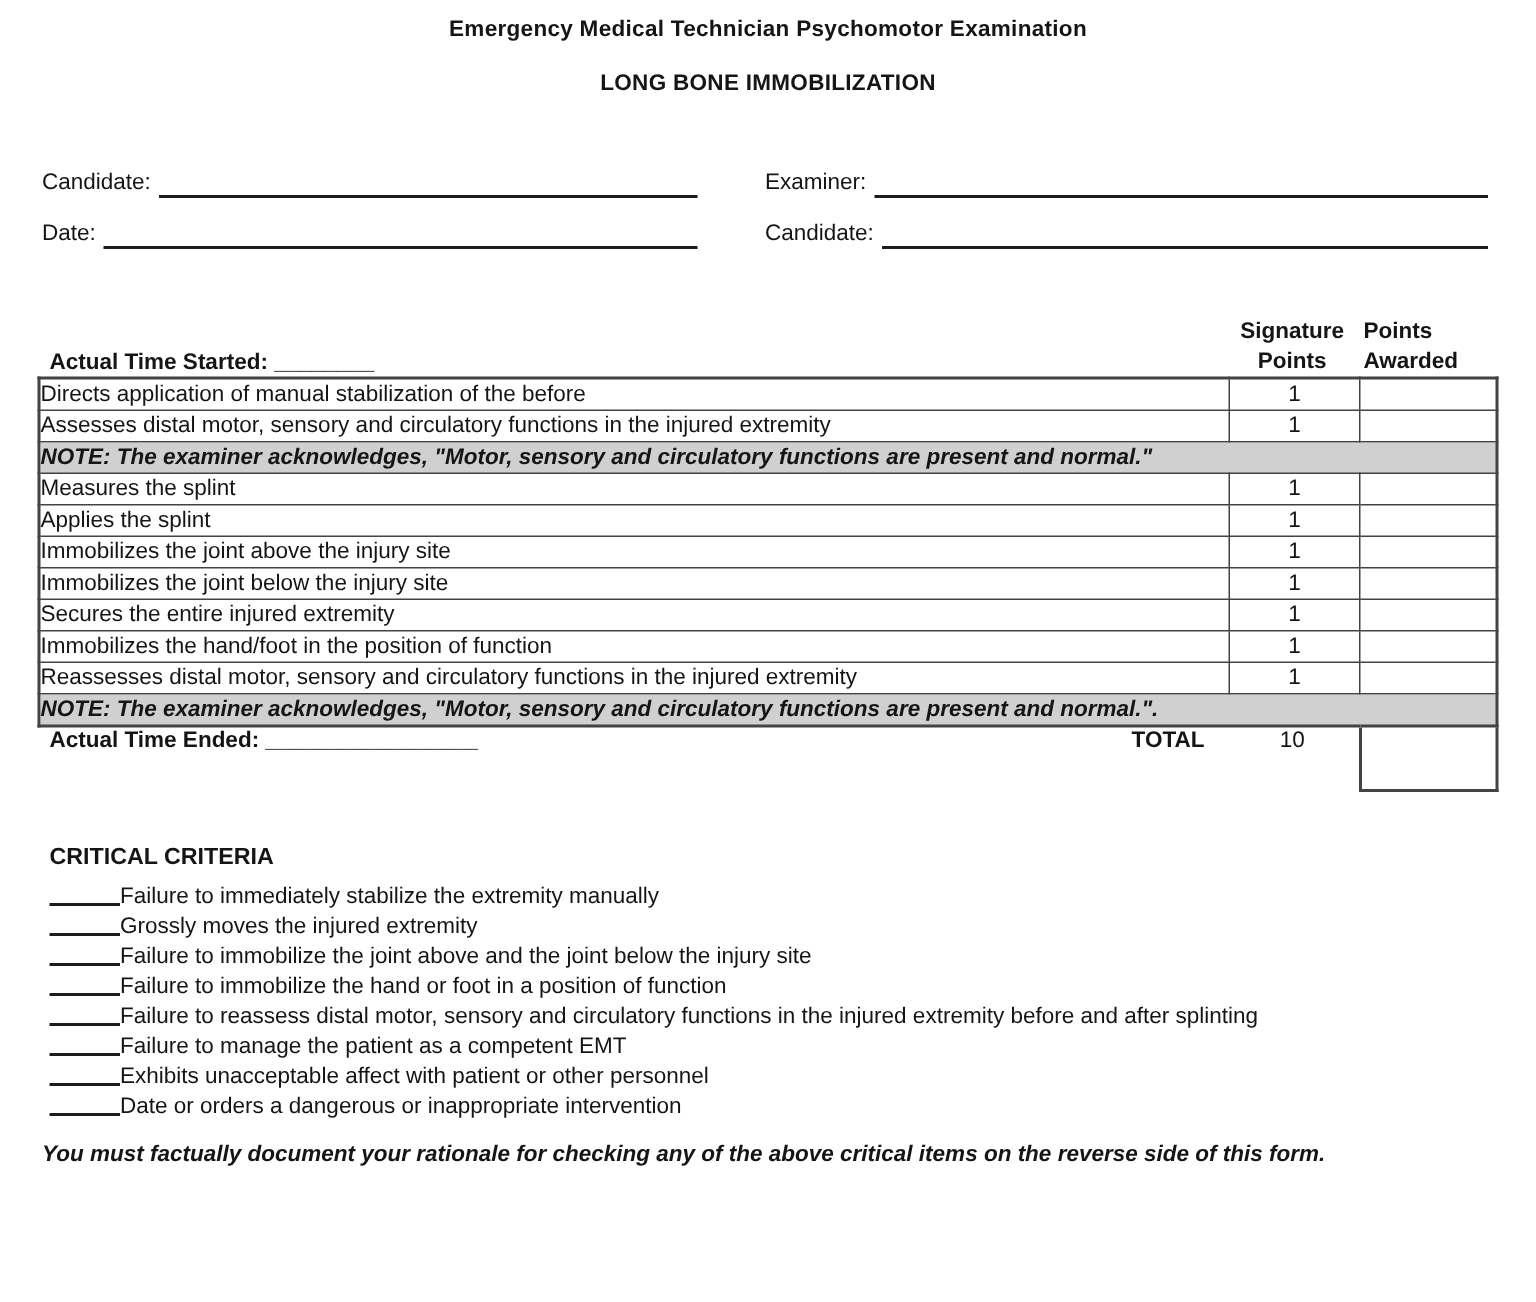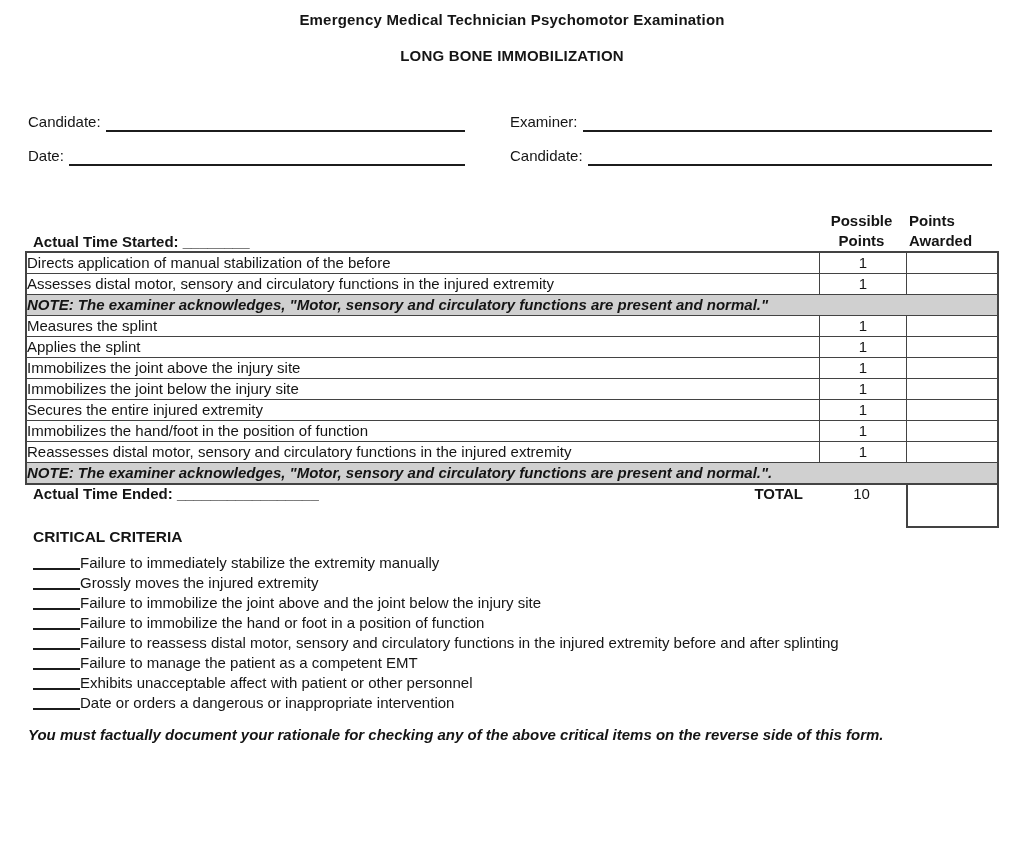--- a/index.html
+++ b/index.html
@@ -96,21 +96,21 @@
   .total-points { width: 89px; text-align: center; }
   .total-awarded-box {
     width: 93px;
     height: 100%;
     box-sizing: border-box;
     border: 2px solid #434343;
     border-top: none;
   }
 
   
-  .criteria { padding-left: 8px; }
+  .criteria { margin-top: 35px; padding-left: 8px; }
   .cc-heading { font-weight: bold; font-size: 15.5px; margin-bottom: 7px; }
   .cc-item { line-height: 20px; white-space: nowrap; }
   .cc-blank {
     display: inline-block;
     width: 47px;
     height: 13px;
     border-bottom: 2px solid #1c1c1c;
     vertical-align: -2px;
   }
 
@@ -148,21 +148,21 @@
     </div>
     <div class="frow">
       <span class="flabel">Candidate:</span>
       <span class="fblank"></span>
     </div>
   </div>
 
   <div class="thead">
     <div class="thead-left">Actual Time Started: ________</div>
     <div class="thead-possible">
-      <div>Possible</div>
+      <div>Signature</div>
       <div>Points</div>
     </div>
     <div class="thead-awarded">
       <div>Points</div>
       <div>Awarded</div>
     </div>
   </div>
 
   <table class="scoretable">
     <tbody id="score-rows">

